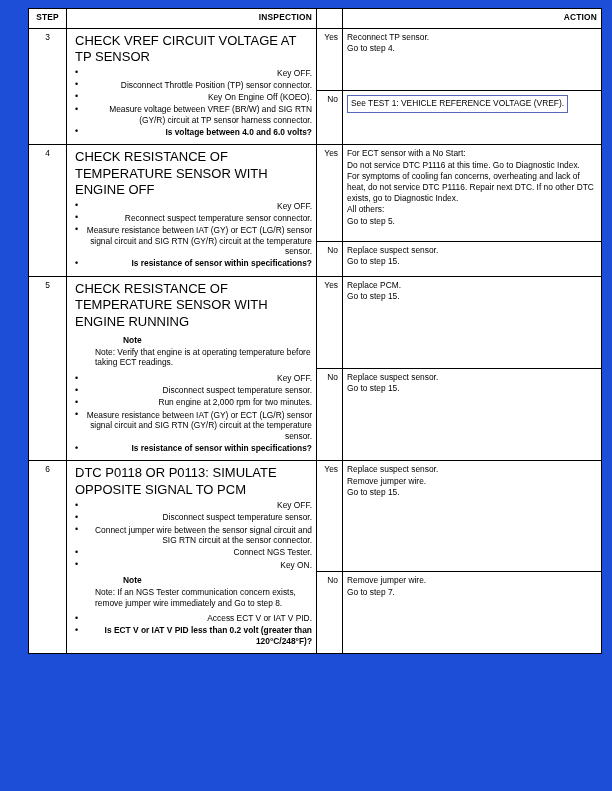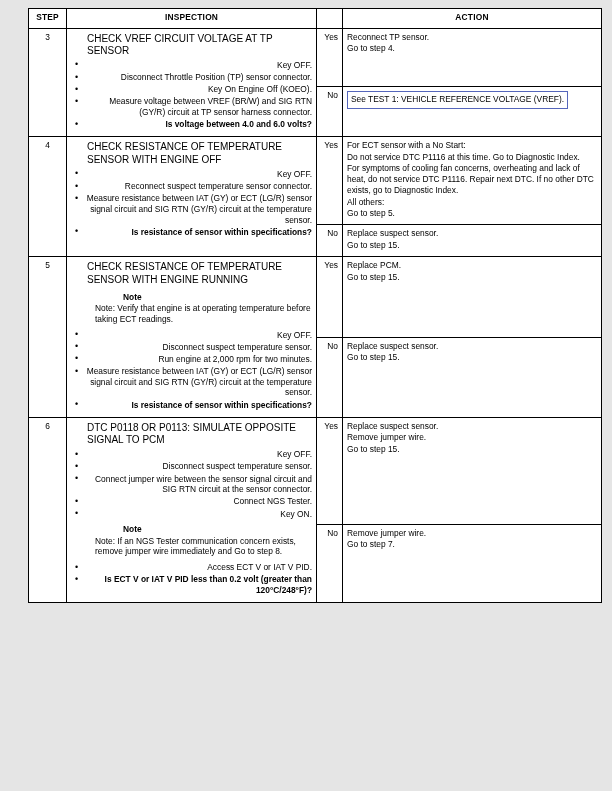--- a/index.html
+++ b/index.html
@@ -11,21 +11,21 @@
     width: 612px;
     height: 791px;
     font-family: "Liberation Sans", sans-serif;
     color: #000000;
     overflow: hidden;
   }
   .page {
     position: relative;
     width: 612px;
     height: 791px;
-    background: #e5e5e5;
+    background: #1d4ed8;
     box-sizing: border-box;
     padding: 8px 10px 8px 28px;
   }
   table.diag {
     border-collapse: collapse;
     width: 573px;
     table-layout: fixed;
     border: 1.5px solid #000;
     background: #ffffff;
   }
@@ -37,21 +37,21 @@
     line-height: 1.26;
   }
   col.c-step  { width: 38px; }
   col.c-insp  { width: 250px; }
   col.c-yn    { width: 26px; }
   col.c-act   { width: 259px; }
 
   thead th {
     font-weight: bold;
     font-size: 8.6px;
-    text-align: center;
+    text-align: right;
     padding: 4px 4px 5px 5px;
     letter-spacing: .2px;
   }
   th.h-step { text-align: center; }
 
   .step-num {
     text-align: center;
     font-size: 9px;
     padding-top: 4px;
   }
@@ -60,23 +60,23 @@
     font-size: 8.4px;
     padding-top: 4px;
     padding-left: 4px;
   }
   .insp-cell { padding-right: 6px; }
   .act-cell { padding-left: 5px; }
 
   .title {
     font-weight: normal;
     text-transform: uppercase;
-    font-size: 10px;
+    font-size: 13px;
     line-height: 1.27;
-    margin: 1px 0 2px 16px;
+    margin: 1px 0 2px 4px;
   }
   ul.bullets {
     margin: 0;
     padding: 0 0 0 13px;
     list-style: none;
     text-align: right;
   }
   ul.bullets > li {
     position: relative;
     margin: 0 0 1.5px 0;

